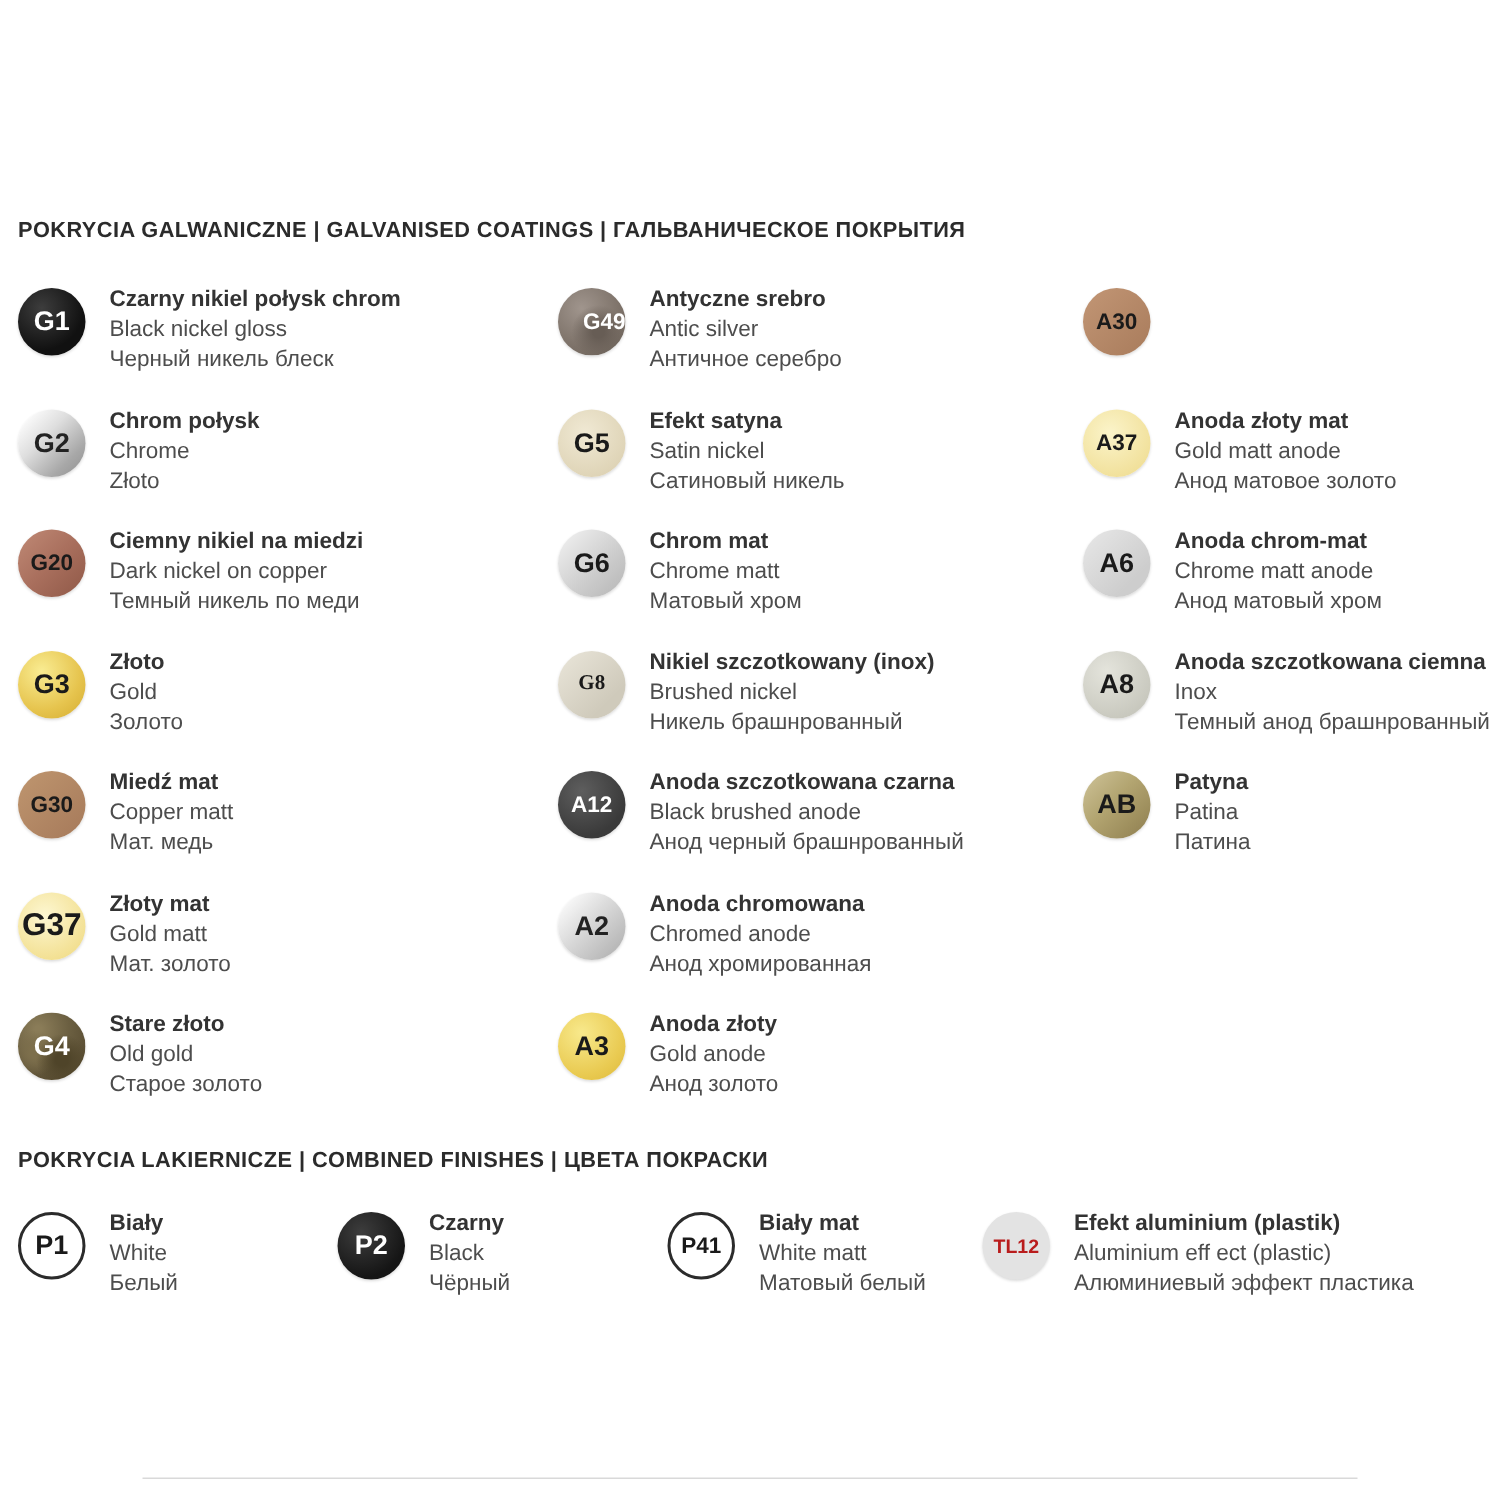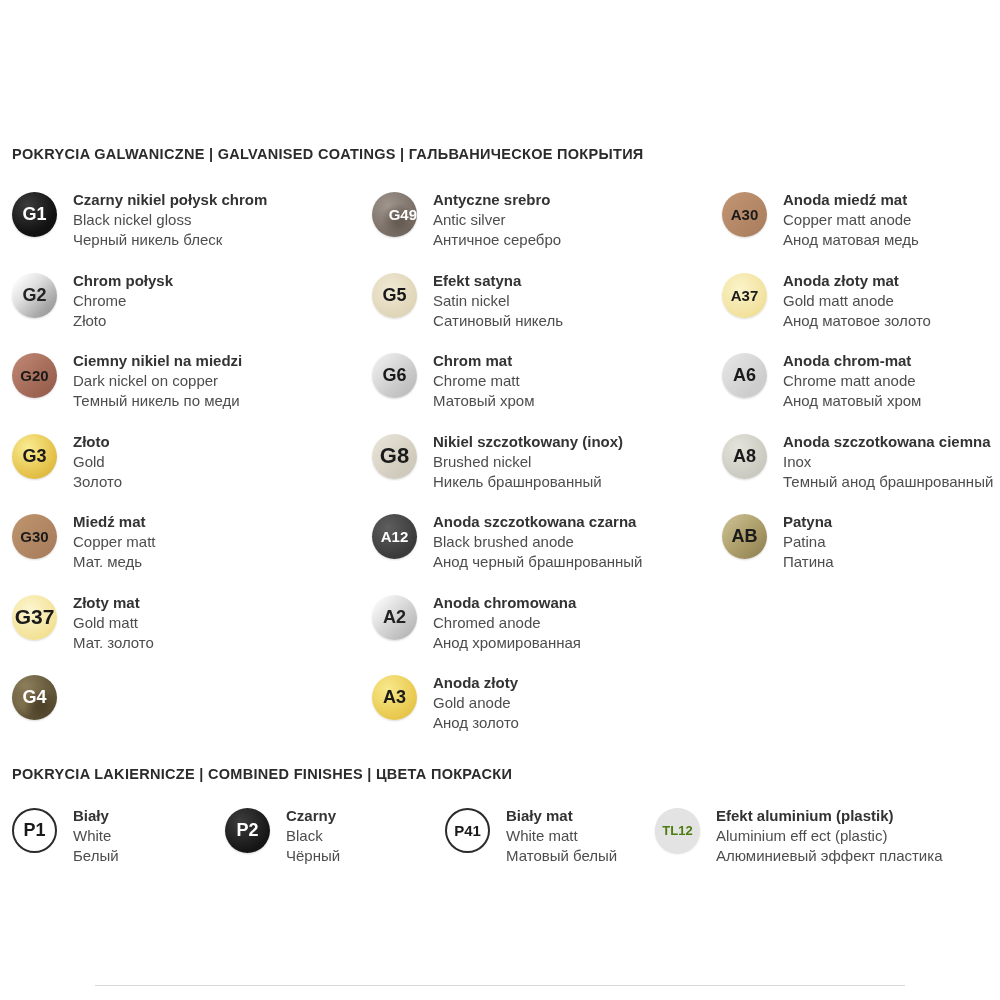--- a/index.html
+++ b/index.html
@@ -123,20 +123,25 @@
       <div class="l1">Złoty mat</div>
       <div class="l2">Gold matt</div>
       <div class="l3">Мат. золото</div>
     </div>
   </div>
 
   <div class="item">
     <span class="swatch" style="background: radial-gradient(circle at 65% 70%, rgb(79, 68, 41) 10%, transparent 40%), radial-gradient(circle at 25% 60%, rgb(125, 111, 76) 8%, transparent 35%), radial-gradient(circle at 30% 25%, rgb(138, 124, 88) 5%, rgb(107, 95, 65) 45%, rgb(85, 73, 47) 85%); color: rgb(255, 255, 255); font-size: 18px;">
       <span class="code">G4</span>
     </span>
+    <div class="labels">
+      <div class="l1">Stare złoto</div>
+      <div class="l2">Old gold</div>
+      <div class="l3">Старое золото</div>
+    </div>
   </div>
 
   <div class="item">
     <span class="swatch" style="background: radial-gradient(circle at 60% 65%, rgb(103, 93, 85) 10%, transparent 45%), radial-gradient(circle at 35% 30%, rgb(160, 149, 141), rgb(125, 114, 105) 60%, rgb(107, 97, 88) 100%); color: rgb(255, 255, 255); font-size: 15px; justify-content: flex-end;">
       <span class="code">G49</span>
     </span>
     <div class="labels">
       <div class="l1">Antyczne srebro</div>
       <div class="l2">Antic silver</div>
       <div class="l3">Античное серебро</div>
@@ -159,21 +164,21 @@
       <span class="code">G6</span>
     </span>
     <div class="labels">
       <div class="l1">Chrom mat</div>
       <div class="l2">Chrome matt</div>
       <div class="l3">Матовый хром</div>
     </div>
   </div>
 
   <div class="item">
-    <span class="swatch" style="background: linear-gradient(135deg, rgb(234, 230, 218), rgb(207, 202, 187) 75%); color: rgb(26, 26, 26); font-size: 22px;">
+    <span class="swatch" style="background: linear-gradient(135deg, rgb(234, 230, 218), rgb(207, 202, 187) 75%); color: rgb(26, 26, 26); font-size: 14px; font-family: Liberation Serif, serif;">
       <span class="code">G8</span>
     </span>
     <div class="labels">
       <div class="l1">Nikiel szczotkowany (inox)</div>
       <div class="l2">Brushed nickel</div>
       <div class="l3">Никель брашнрованный</div>
     </div>
   </div>
 
   <div class="item">
@@ -206,25 +211,20 @@
       <div class="l1">Anoda złoty</div>
       <div class="l2">Gold anode</div>
       <div class="l3">Анод золото</div>
     </div>
   </div>
 
   <div class="item">
     <span class="swatch" style="background: linear-gradient(135deg, rgb(194, 150, 117), rgb(171, 126, 94) 90%); color: rgb(26, 26, 26); font-size: 15px;">
       <span class="code">A30</span>
     </span>
-    <div class="labels">
-      <div class="l1">Anoda miedź mat</div>
-      <div class="l2">Copper matt anode</div>
-      <div class="l3">Анод матовая медь</div>
-    </div>
   </div>
 
   <div class="item">
     <span class="swatch" style="background: radial-gradient(circle at 40% 35%, rgb(251, 244, 202), rgb(241, 224, 154) 75%); color: rgb(26, 26, 26); font-size: 15px;">
       <span class="code">A37</span>
     </span>
     <div class="labels">
       <div class="l1">Anoda złoty mat</div>
       <div class="l2">Gold matt anode</div>
       <div class="l3">Анод матовое золото</div>
@@ -296,21 +296,21 @@
       <span class="code">P41</span>
     </span>
     <div class="labels">
       <div class="l1">Biały mat</div>
       <div class="l2">White matt</div>
       <div class="l3">Матовый белый</div>
     </div>
   </div>
 
   <div class="item">
-    <span class="swatch" style="background: rgb(227, 227, 227); color: #4d7c0f; font-size: 13px;">
+    <span class="swatch" style="background: rgb(227, 227, 227); color: #b91c1c; font-size: 13px;">
       <span class="code">TL12</span>
     </span>
     <div class="labels">
       <div class="l1">Efekt aluminium (plastik)</div>
       <div class="l2">Aluminium eff ect (plastic)</div>
       <div class="l3">Алюминиевый эффект пластика</div>
     </div>
   </div>
 </div>
   </section>

